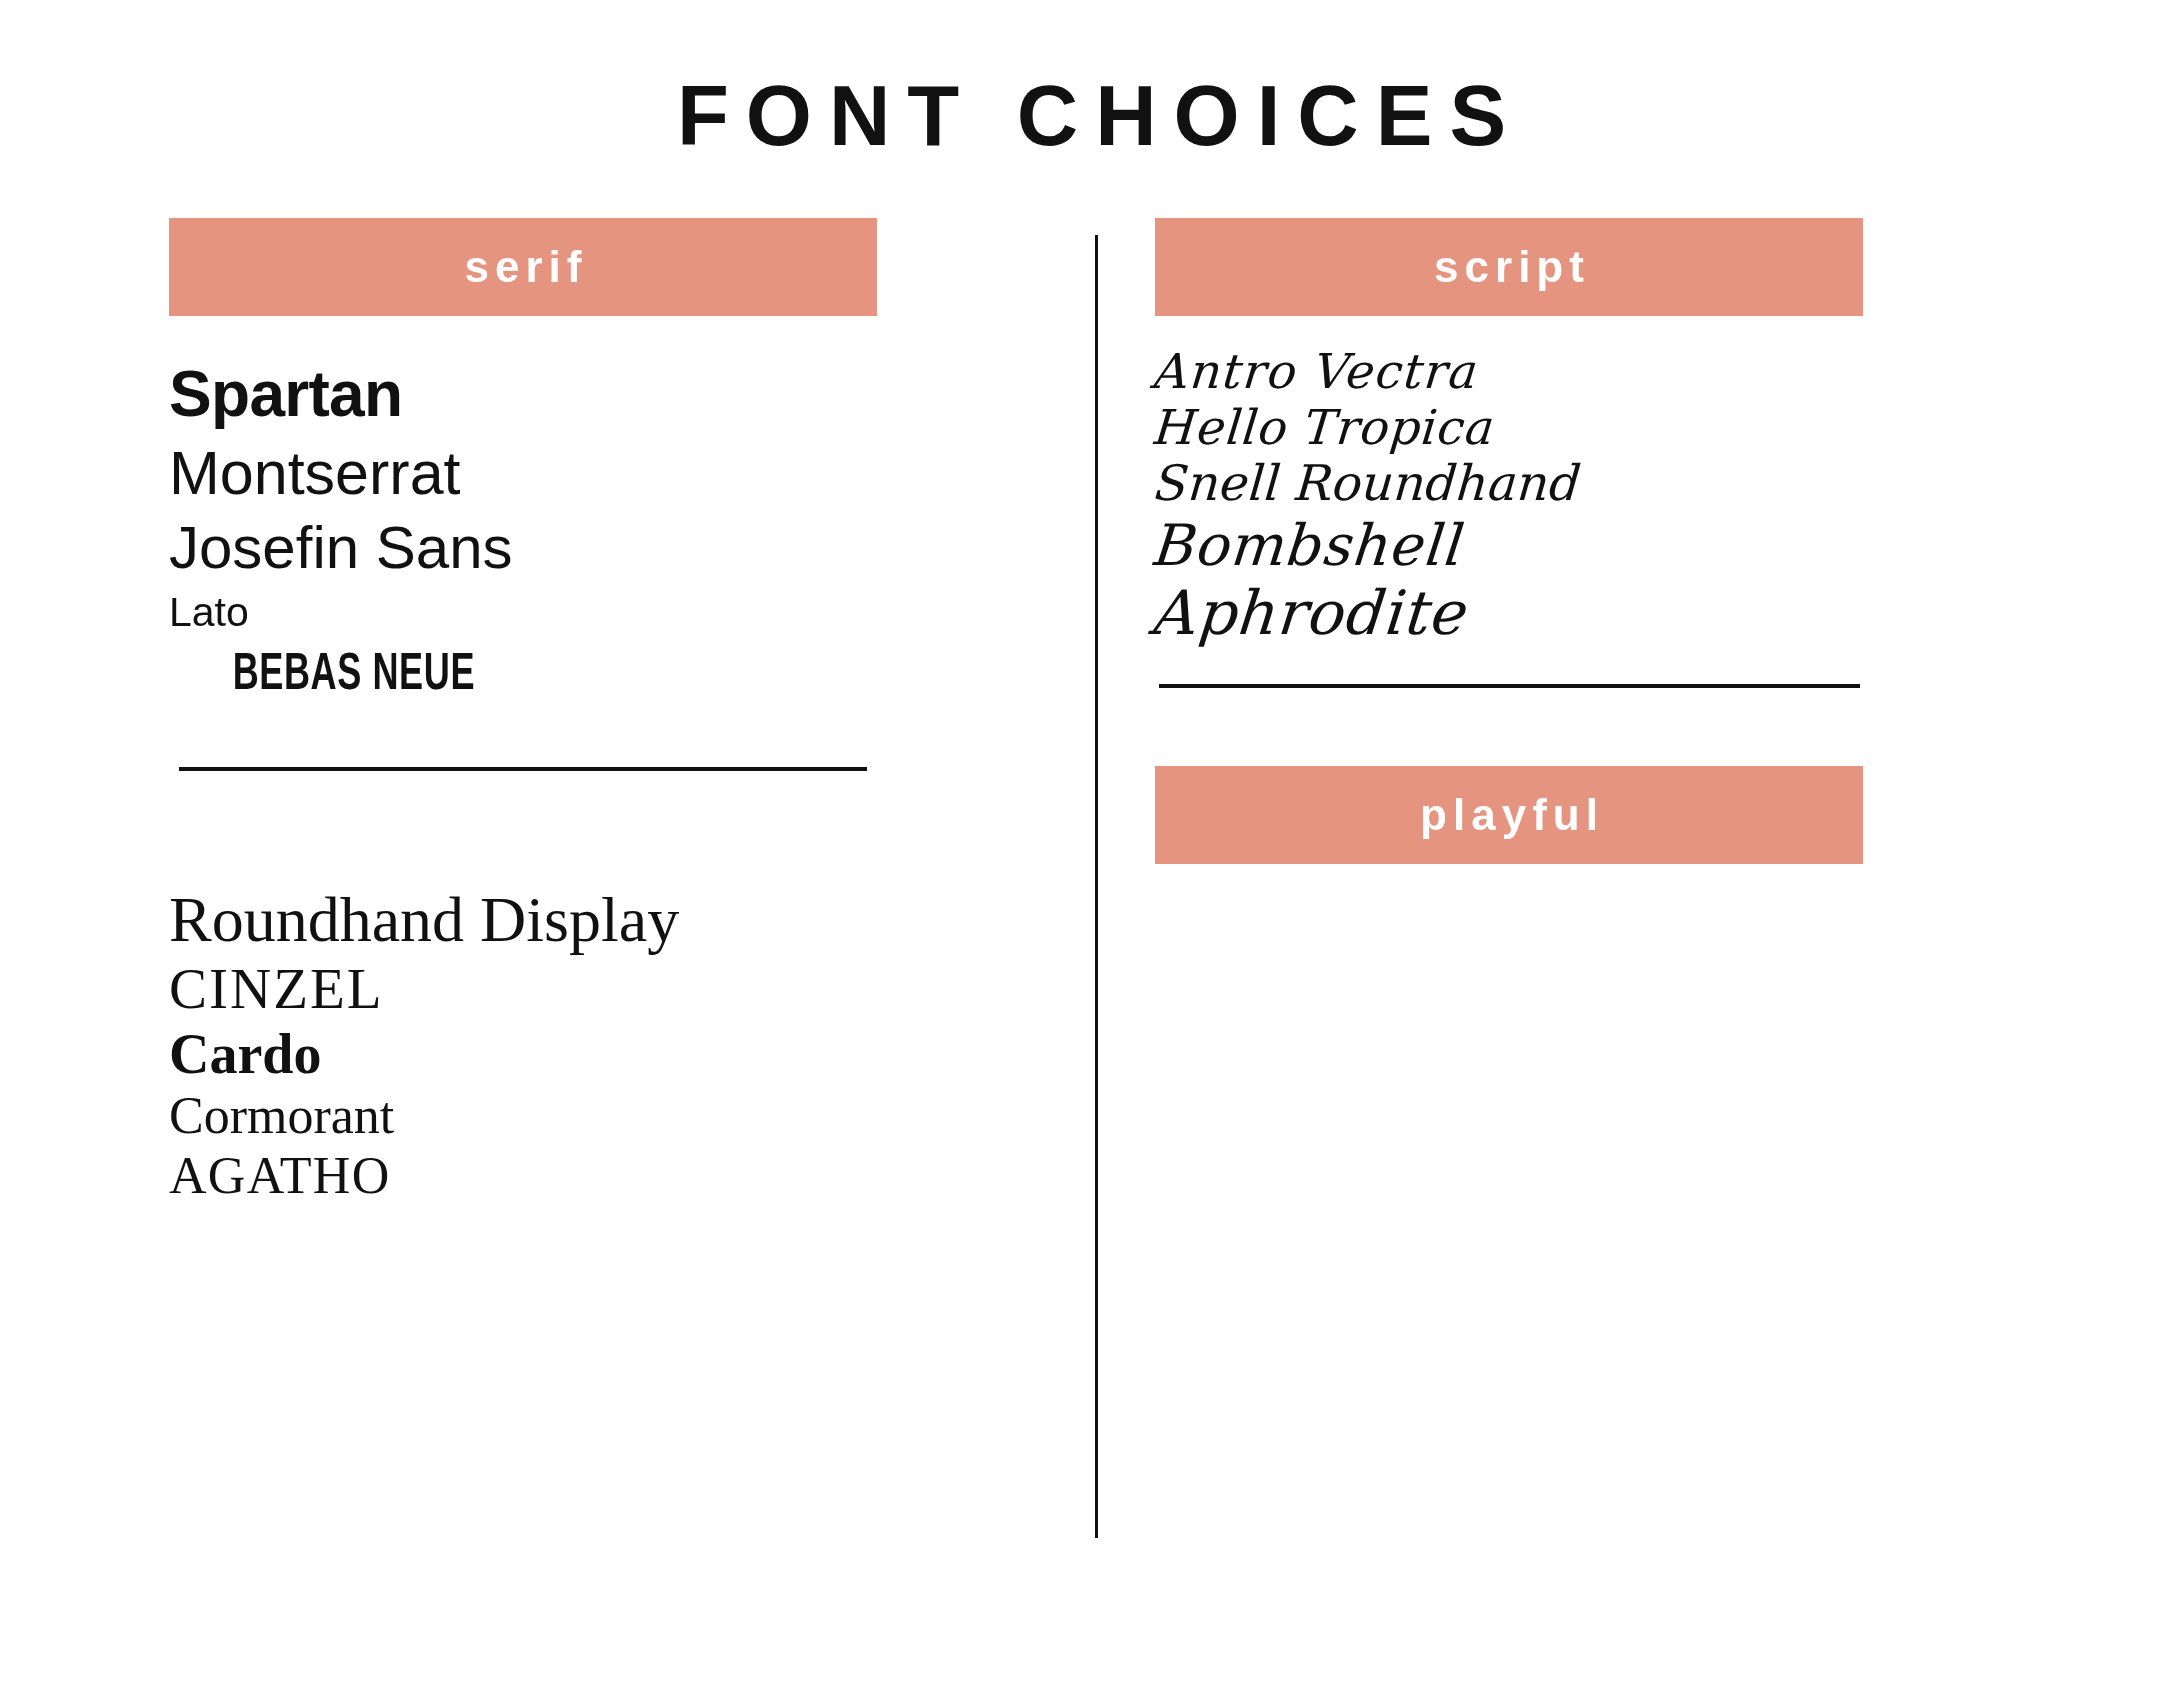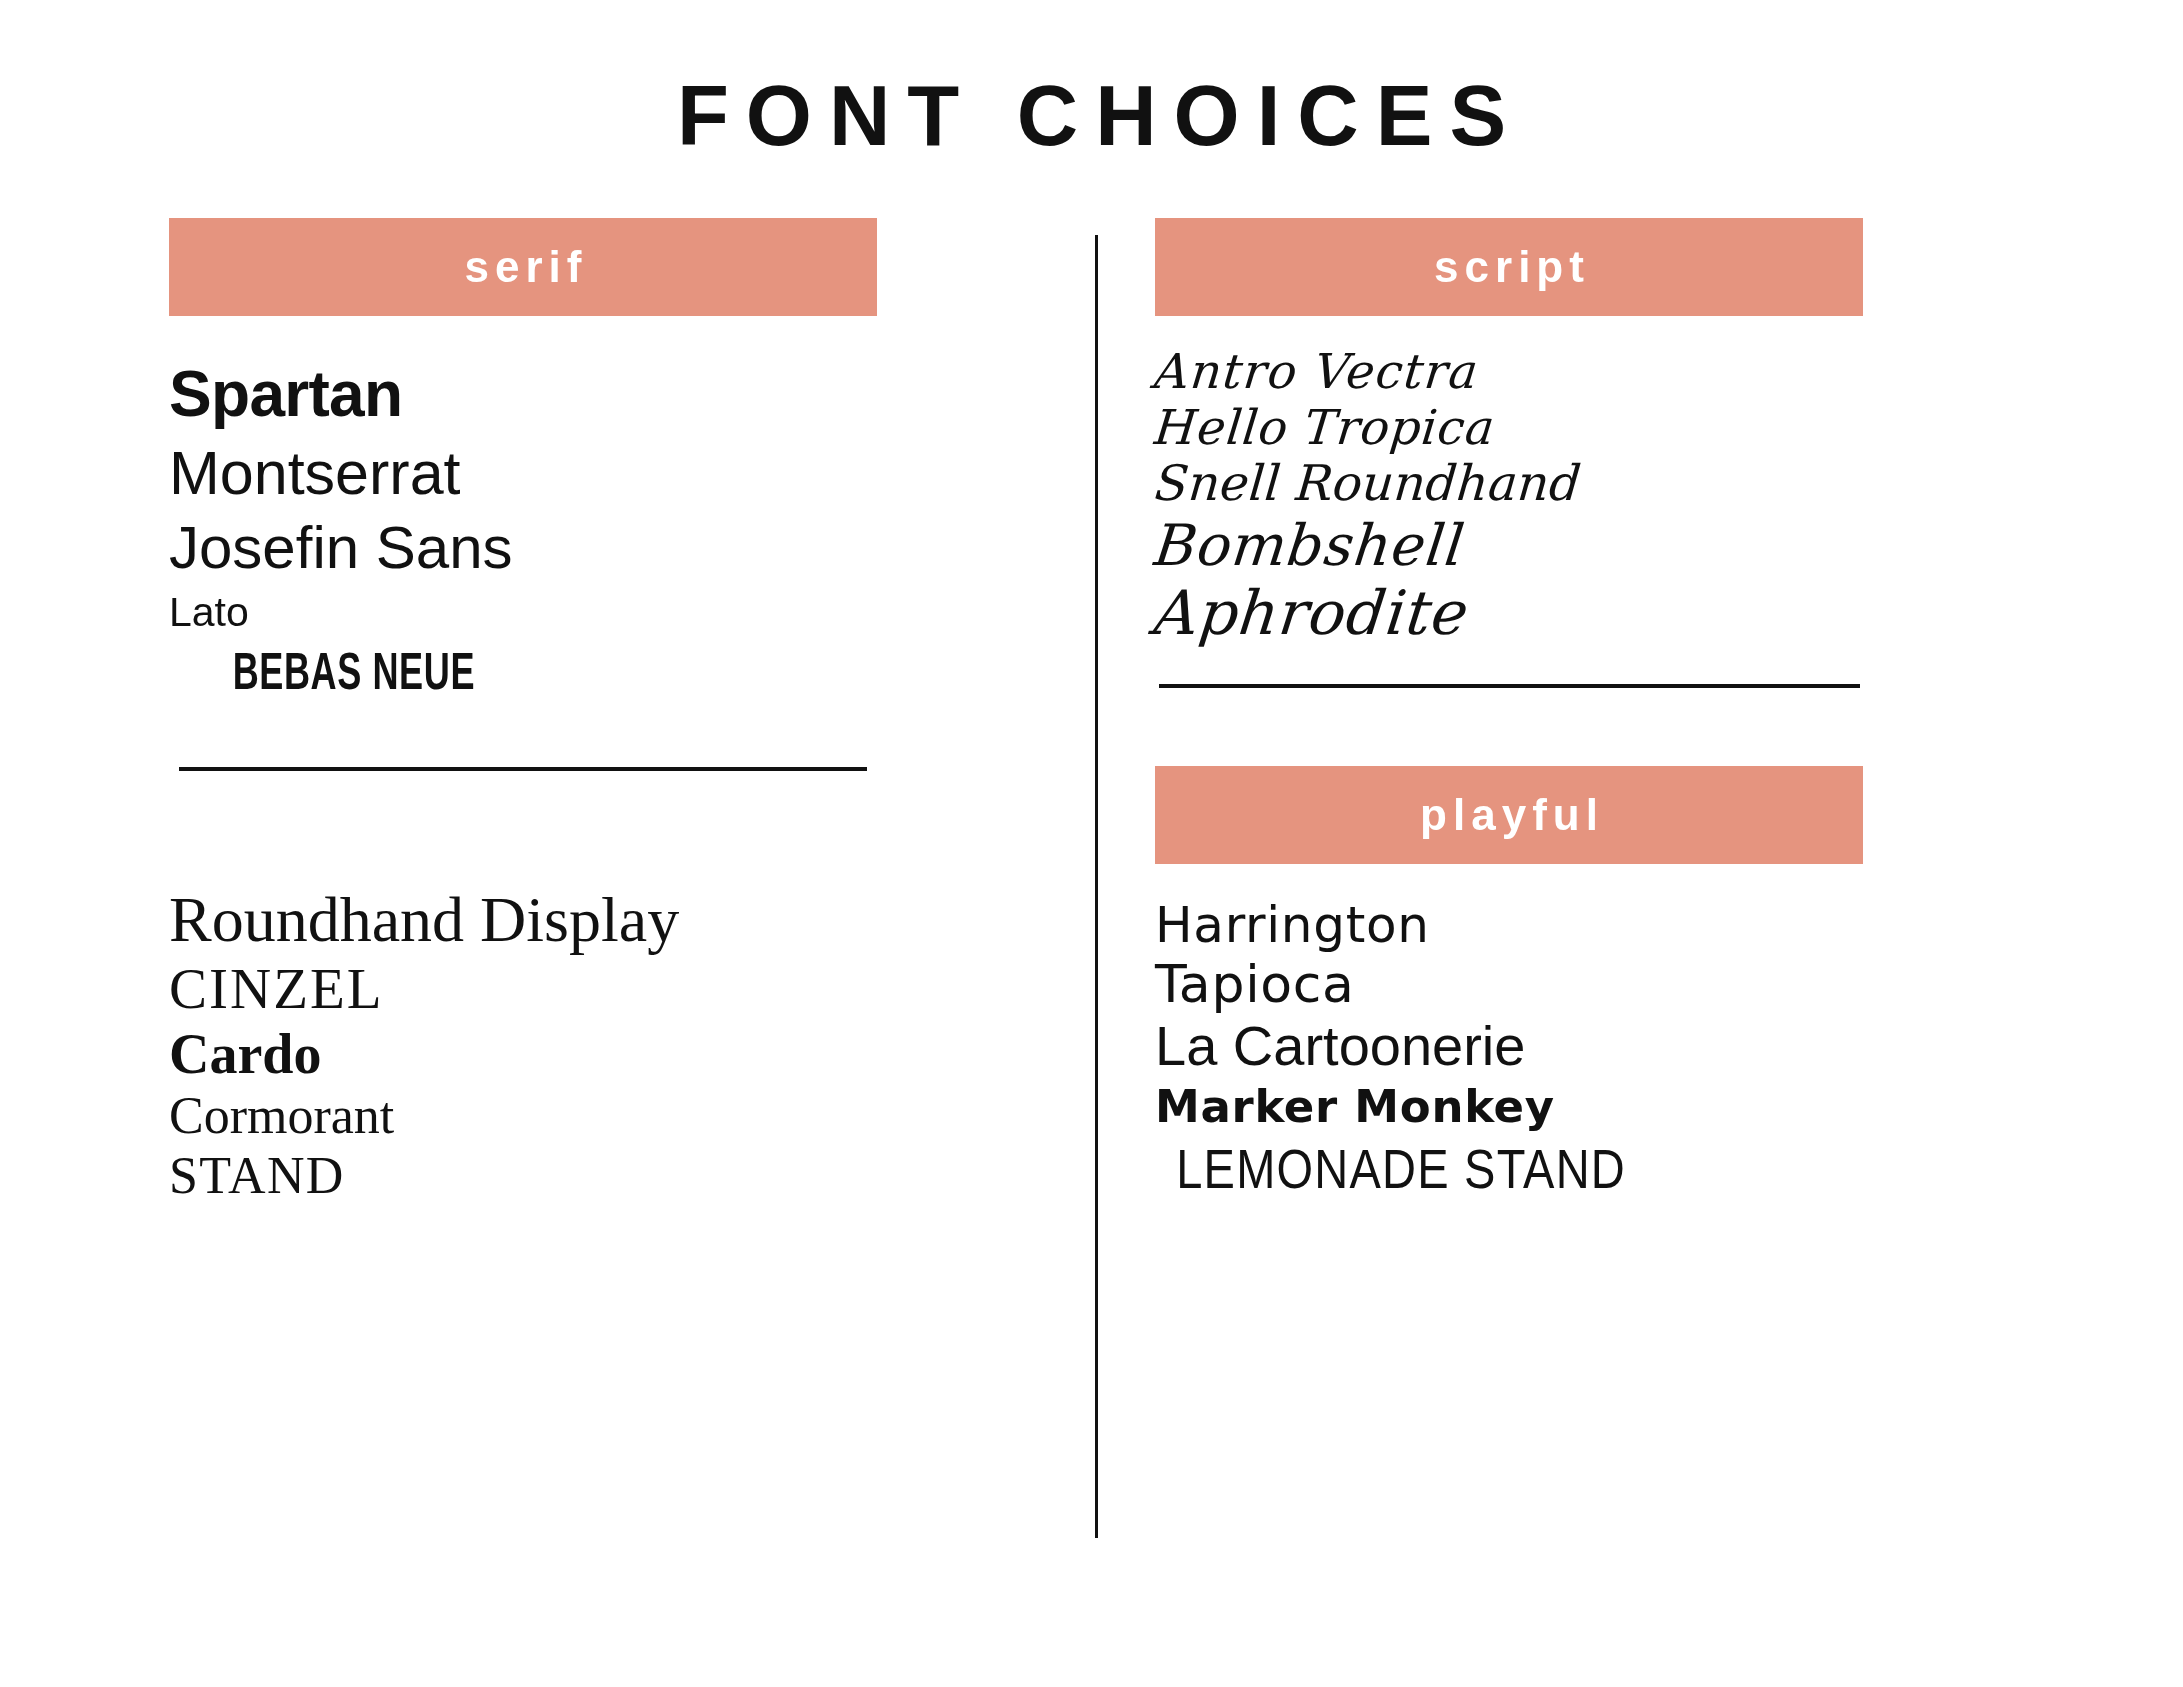--- a/index.html
+++ b/index.html
@@ -285,21 +285,21 @@
         </ul>
         <div class="h-divider"></div>
       </div>
 
       <div class="section bottom">
         <ul class="font-list sans-list">
           <li class="font-item">Roundhand Display</li>
           <li class="font-item">CINZEL</li>
           <li class="font-item">Cardo</li>
           <li class="font-item">Cormorant</li>
-          <li class="font-item">STAND</li>
+          <li class="font-item">AGATHO</li>
         </ul>
       </div>
 
     </div>
 
     <div class="col col-right">
 
       <div class="section top">
         <div class="cat-banner">
           <span class="cat-label">script</span>
@@ -311,26 +311,19 @@
           <li class="font-item">Bombshell</li>
           <li class="font-item">Aphrodite</li>
         </ul>
         <div class="h-divider"></div>
       </div>
 
       <div class="section bottom">
         <div class="cat-banner">
           <span class="cat-label">playful</span>
         </div>
-        <ul class="font-list playful-list">
-          <li class="font-item">Harrington</li>
-          <li class="font-item">Tapioca</li>
-          <li class="font-item">La Cartoonerie</li>
-          <li class="font-item">Marker Monkey</li>
-          <li class="font-item">LEMONADE STAND</li>
-        </ul>
       </div>
 
     </div>
 
   </div>
 </div>
 
 
 </body></html>

